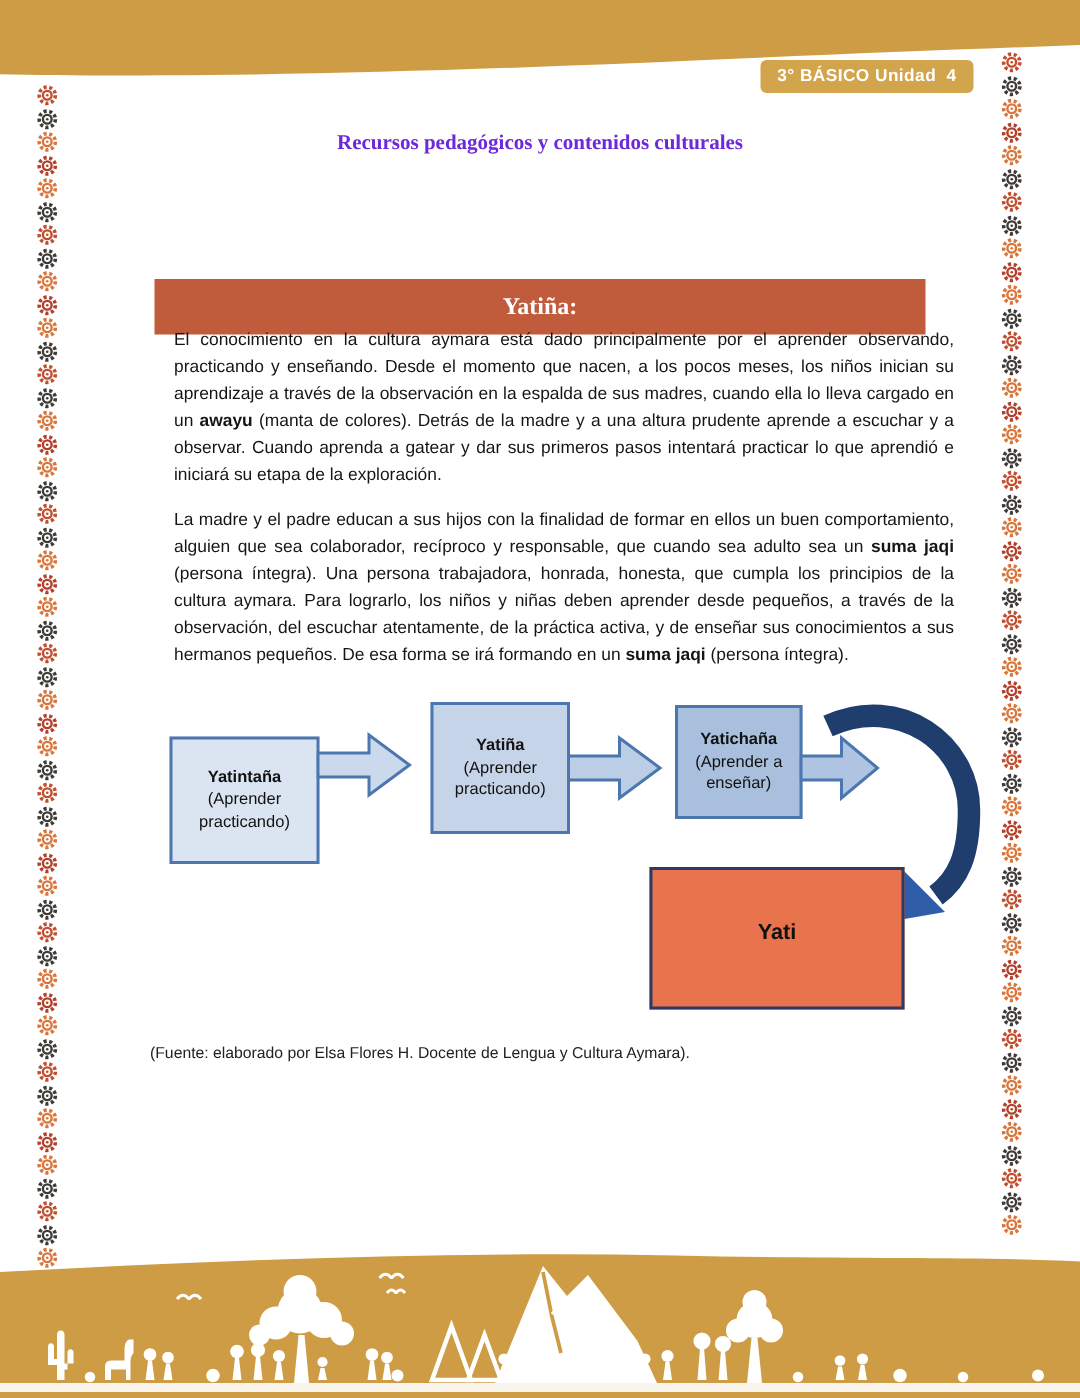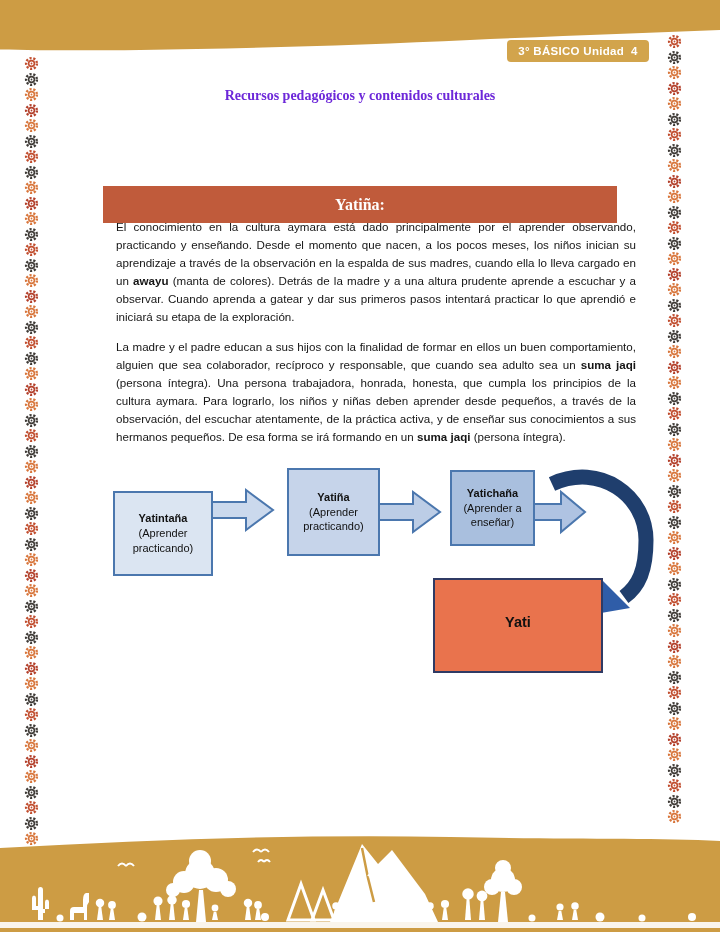--- a/index.html
+++ b/index.html
@@ -626,20 +626,21 @@
 
   <svg class="curve-arrow" width="112" height="156" viewBox="0 0 112 156">
     <path d="M10 16 C 58 -6, 104 28, 104 72 C 104 102, 97 118, 82 129" fill="none" stroke="#1F3E6D" stroke-width="15"></path>
     <polygon points="30,150 60,112 88,140" fill="#2F5DA8"></polygon>
   </svg>
 
   <div class="result-box" style="background:#E9734D">
     <div class="result-name">Yati</div>
   </div>
 
+  <p class="source-note">(Fuente: elaborado por Elsa Flores H. Docente de Lengua y Cultura Aymara).</p>
 
   <svg class="bottom-scene" viewBox="0 0 720 100" preserveAspectRatio="none">
     <path d="M0 16 C 150 8, 300 2, 450 5 C 560 7.5, 650 5.5, 720 9 V100 H0 Z" fill="#CD9C44"></path>
 
     <rect x="0" y="90" width="720" height="6" fill="#ffffff" opacity="0.9"></rect>
 
     <path d="M38 88 V58 Q38 55 40.5 55 Q43 55 43 58 V88 Z M32 78 V66 Q32 63.5 34 63.5 Q36 63.5 36 66 V74 H38 V78 Z M45 81 V70 Q45 67.5 47 67.5 Q49 67.5 49 70 V77 H43 V81 Z" fill="#fff"></path>
 
     <path d="M70 88 V79 Q70 75 74 75 H83 V68 Q83 62 86 61 L89 61 V70 Q87 72 87 76 V88 H84 V81 H74 V88 Z" fill="#fff"></path>
 

